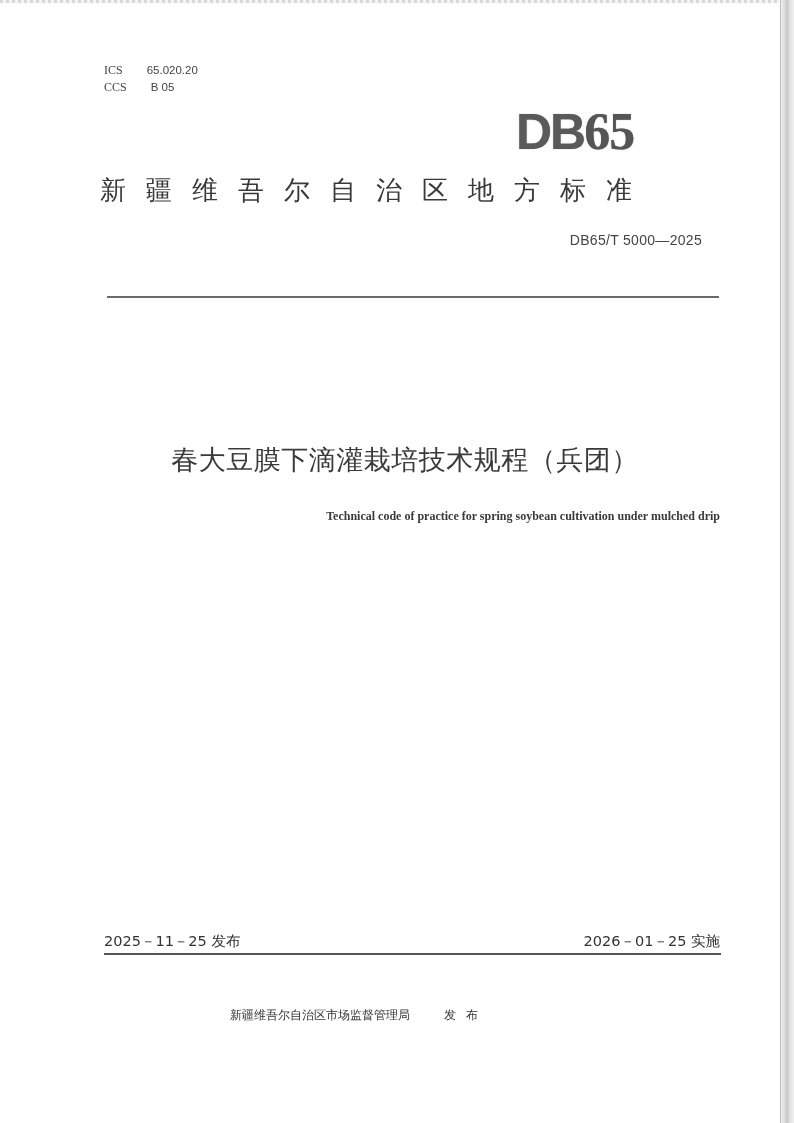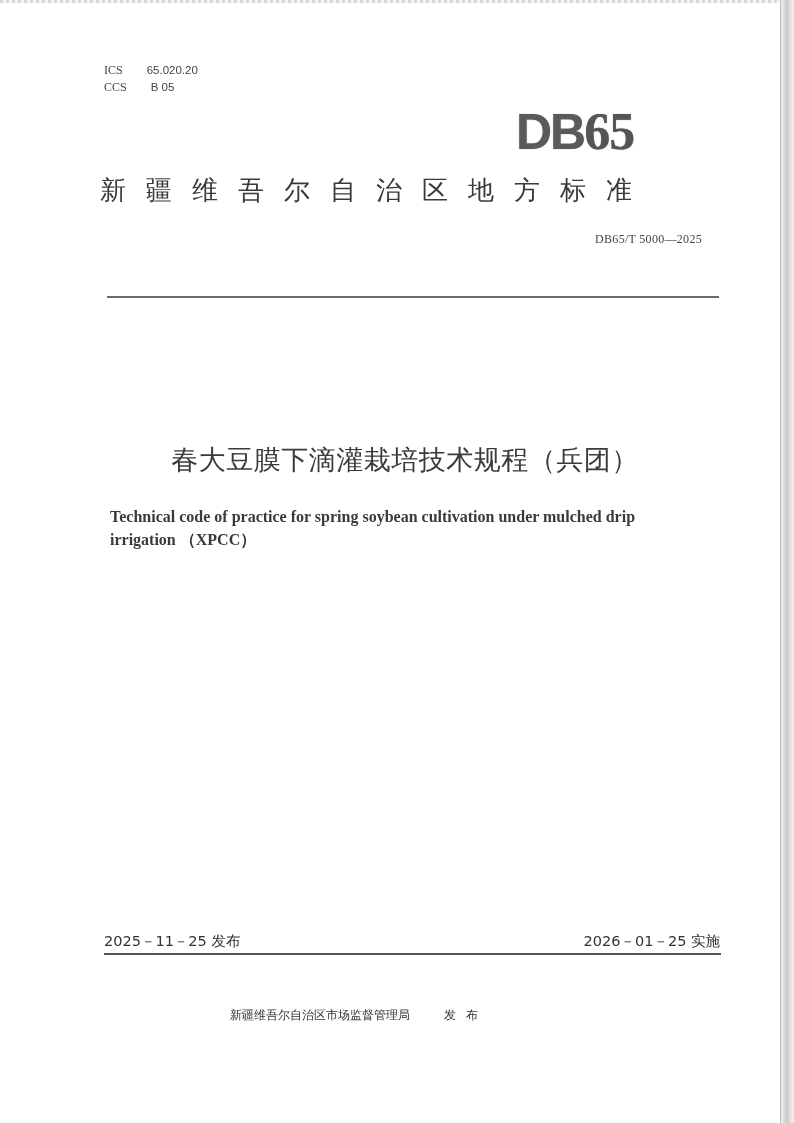--- a/index.html
+++ b/index.html
@@ -74,22 +74,22 @@
       font-size: 26px;
       line-height: 40px;
       letter-spacing: 20px;
       color: #3a3a3a;
       white-space: nowrap;
     }
     .std-number {
       position: absolute;
       right: 92px;
       top: 232px;
-      font-family: Liberation Serif, serif;
-      font-size: 12px;
+      font-family: Liberation Sans, sans-serif;
+      font-size: 14px;
       letter-spacing: 0.3px;
       color: #444;
     }
     .rule-top {
       position: absolute;
       left: 107px;
       top: 296px;
       width: 612px;
       height: 2px;
       background: #6a6a6a;
@@ -104,24 +104,24 @@
       font-size: 27px;
       line-height: 40px;
       color: #3a3a3a;
       letter-spacing: 0.5px;
     }
     .en-title {
       position: absolute;
       left: 110px;
       top: 505px;
       width: 610px;
-      text-align: left;
+      text-align: right;
       font-family: "Liberation Serif", serif;
       font-weight: bold;
-      font-size: 16px;
+      font-size: 12px;
       line-height: 23px;
       color: #3a3a3a;
     }
     .date-row {
       position: absolute;
       left: 104px;
       top: 930px;
       width: 616px;
       height: 24px;
       font-family: "DejaVu Sans", sans-serif;
@@ -174,21 +174,20 @@
 
 <div class="std-title">新疆维吾尔自治区地方标准</div>
 <div class="std-number">DB65/T 5000—2025</div>
 
 <div class="rule-top"></div>
 
 <div class="zh-title">春大豆膜下滴灌栽培技术规程（兵团）</div>
 
 <div class="en-title">
   <div>Technical code of practice for spring soybean cultivation under mulched drip</div>
-  <div>irrigation （XPCC）</div>
 </div>
 
 <div class="date-row">
   <span class="left">2025－11－25 发布</span>
   <span class="right">2026－01－25 实施</span>
 </div>
 <div class="rule-bottom"></div>
 
 <div class="publisher">
   <span>新疆维吾尔自治区市场监督管理局</span><span class="action">发布</span>

